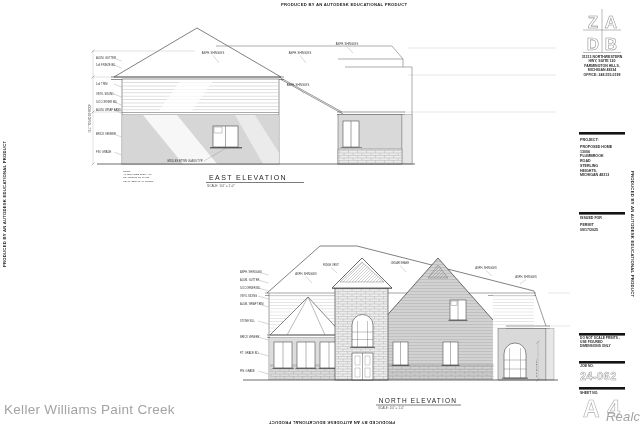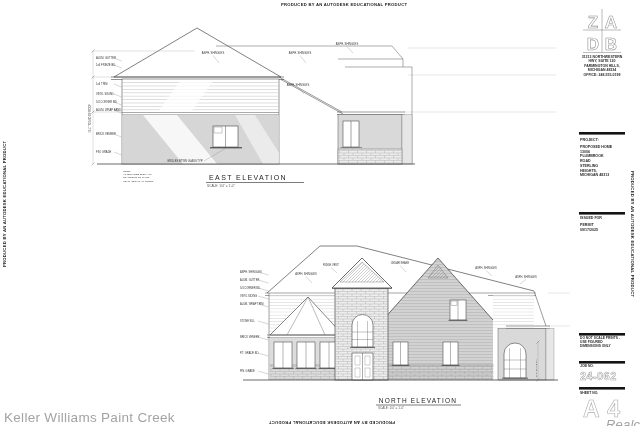--- a/index.html
+++ b/index.html
@@ -1,20 +1,20 @@
 <!DOCTYPE html>
 <html><head>
 <meta charset="utf-8">
 <style>
   html,body{margin:0;padding:0;background:#e8e8e8;}
   .sheet{position:relative;width:640px;height:426px;background:#ffffff;overflow:hidden;
          font-family:"Liberation Sans",sans-serif;}
   .abs{position:absolute;}
   svg text{font-family:"Liberation Sans",sans-serif;}
-  .gray-wm{color:#a3a3a3;font-family:"Liberation Sans",sans-serif;margin-top:8px;}
+  .gray-wm{color:#a3a3a3;font-family:"Liberation Sans",sans-serif;}
   #keller{left:4px;top:402px;font-size:13.5px;letter-spacing:0.3px;z-index:5;}
   #realcomp{left:606px;top:409px;font-size:13px;letter-spacing:0.2px;z-index:5;font-style:italic;}
 </style>
 </head>
 <body>
 
 <div class="sheet">
 
   <svg class="abs" style="left:0;top:0" width="640" height="426" viewBox="0 0 640 426">
     <g font-size="4.2" font-weight="bold" fill="#1d1d1d" letter-spacing="0.25">

